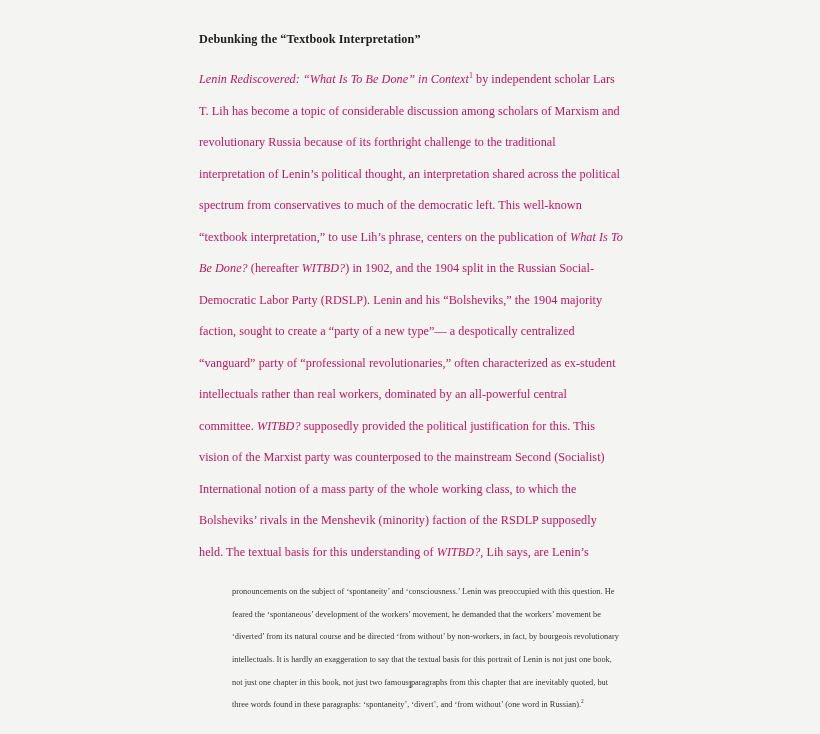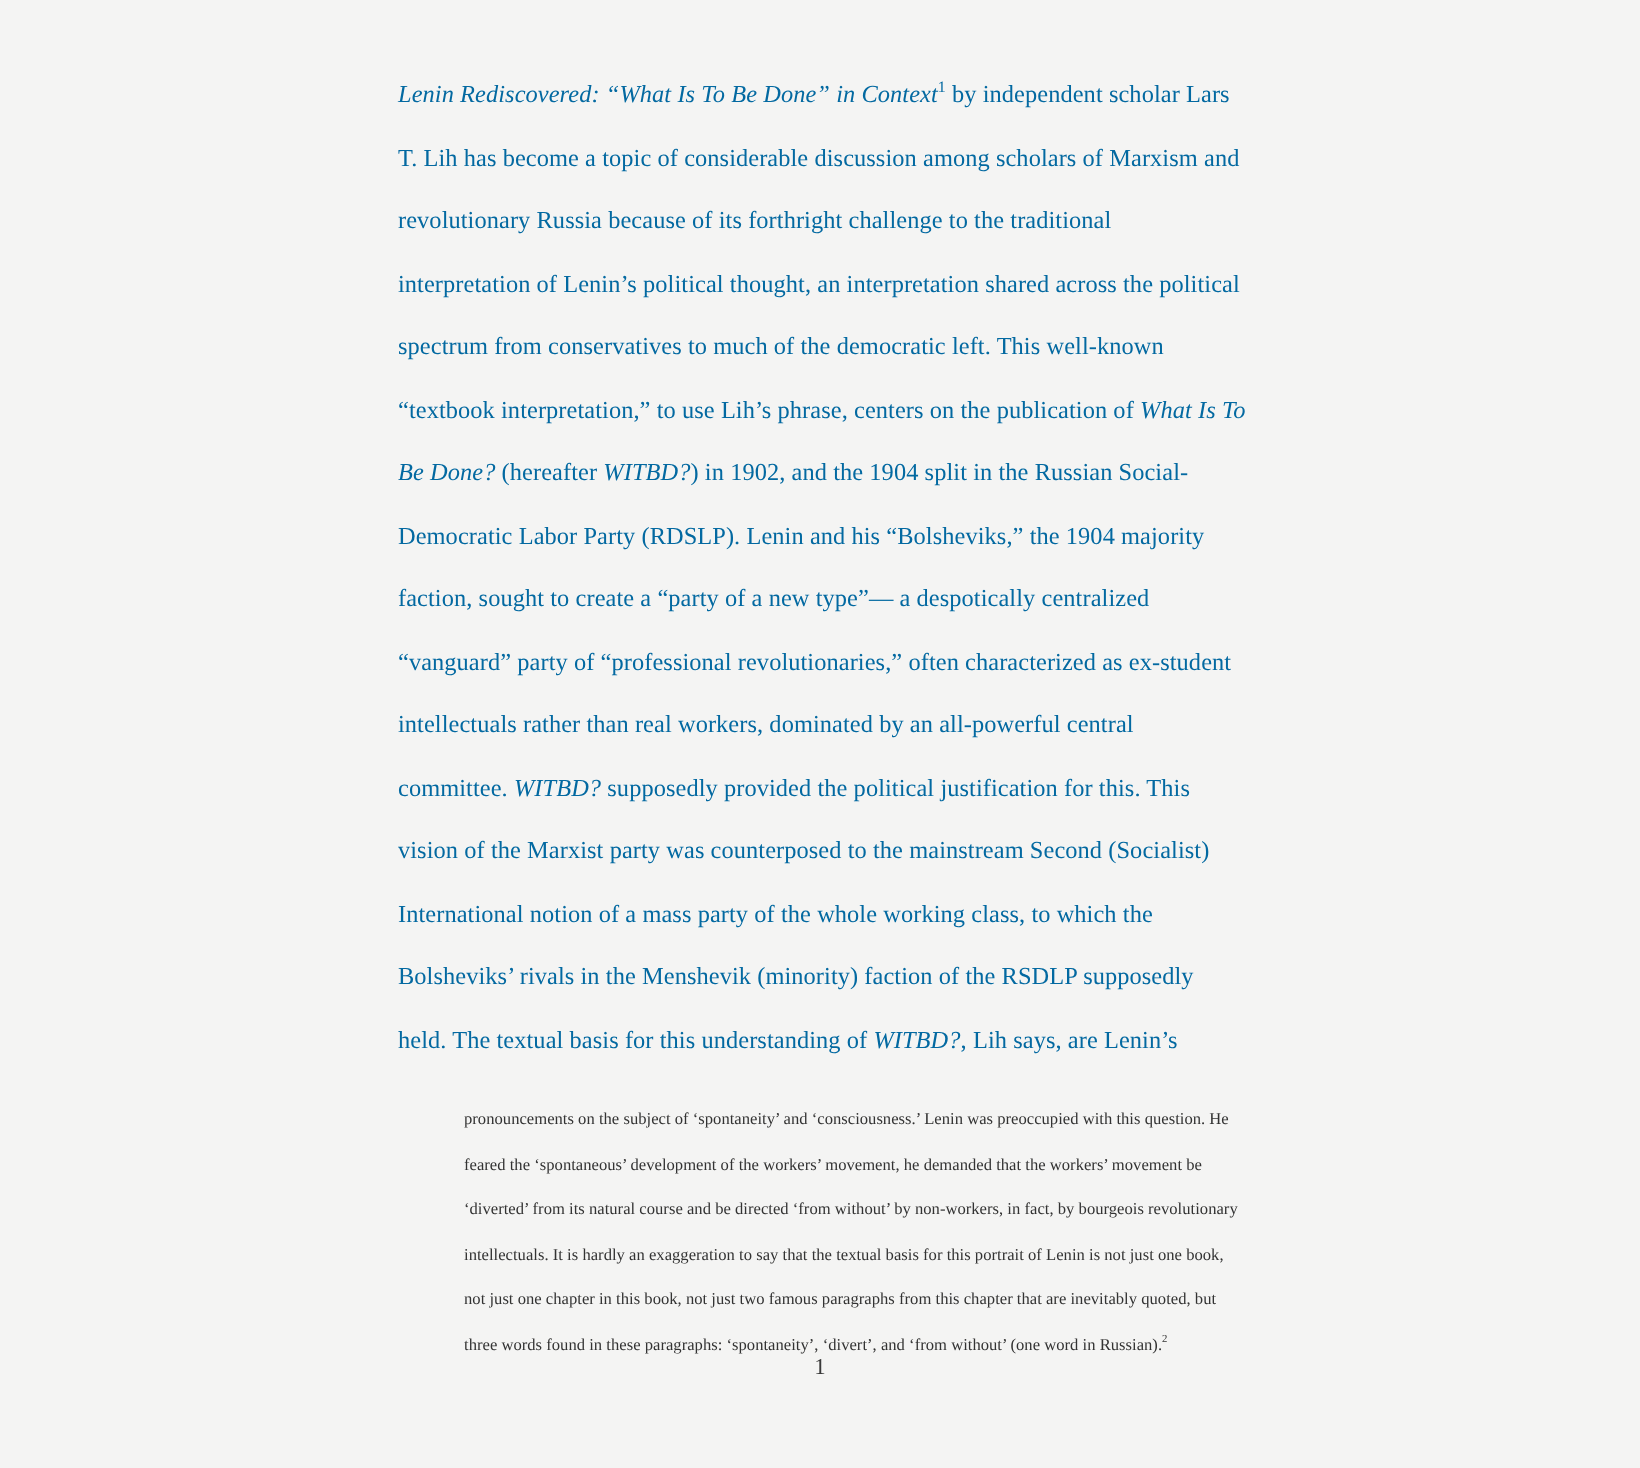--- a/index.html
+++ b/index.html
@@ -34,21 +34,21 @@
     line-height: 1.25;
     margin: 0 0 17px 0;
     letter-spacing: 0.1px;
     color: #212121;
   }
   .body-para {
     font-size: 12.2px;
     line-height: 31.5px;
     margin: 0;
     text-align: left;
-    color: #0369a1;
+    color: #be185d;
     letter-spacing: 0.04px;
   }
   .body-para .it {
     font-style: italic;
   }
   sup {
     font-size: 0.65em;
     vertical-align: super;
     line-height: 0;
   }
@@ -77,20 +77,21 @@
     display: inline-block;
   }
 </style>
 </head>
 <body>
 
 <div class="page">
 
   <div class="content">
 
+    <h1 class="doc-title">Debunking the “Textbook Interpretation”</h1>
 
     <p class="body-para"><span class="it">Lenin Rediscovered: “What Is To Be Done” in Context</span><sup>1</sup><span> by independent scholar Lars T. Lih has become a topic of considerable discussion among scholars of Marxism and revolutionary Russia because of its forthright challenge to the traditional interpretation of Lenin’s political thought, an interpretation shared across the political spectrum from conservatives to much of the democratic left. This well-known “textbook interpretation,” to use Lih’s phrase, centers on the publication of </span><span class="it">What Is To Be Done?</span><span> (hereafter </span><span class="it">WITBD?</span><span>) in 1902, and the 1904 split in the Russian Social-Democratic Labor Party (RDSLP). Lenin and his “Bolsheviks,” the 1904 majority faction, sought to create a “party of a new type”— a despotically centralized “vanguard” party of “professional revolutionaries,” often characterized as ex-student intellectuals rather than real workers, dominated by an all-powerful central committee. </span><span class="it">WITBD?</span><span> supposedly provided the political justification for this. This vision of the Marxist party was counterposed to the mainstream Second (Socialist) International notion of a mass party of the whole working class, to which the Bolsheviks’ rivals in the Menshevik (minority) faction of the RSDLP supposedly held. The textual basis for this understanding of </span><span class="it">WITBD?</span><span>, Lih says, are Lenin’s</span></p>
 
     <blockquote class="blockquote">
       <p><span>pronouncements on the subject of ‘spontaneity’ and ‘consciousness.’ Lenin was preoccupied with this question. He feared the ‘spontaneous’ development of the workers’ movement, he demanded that the workers’ movement be ‘diverted’ from its natural course and be directed ‘from without’ by non-workers, in fact, by bourgeois revolutionary intellectuals. It is hardly an exaggeration to say that the textual basis for this portrait of Lenin is not just one book, not just one chapter in this book, not just two famous paragraphs from this chapter that are inevitably quoted, but three words found in these paragraphs: ‘spontaneity’, ‘divert’, and ‘from without’ (one word in Russian).</span><sup>2</sup></p>
     </blockquote>
 
   </div>
 
   <div class="page-number">

